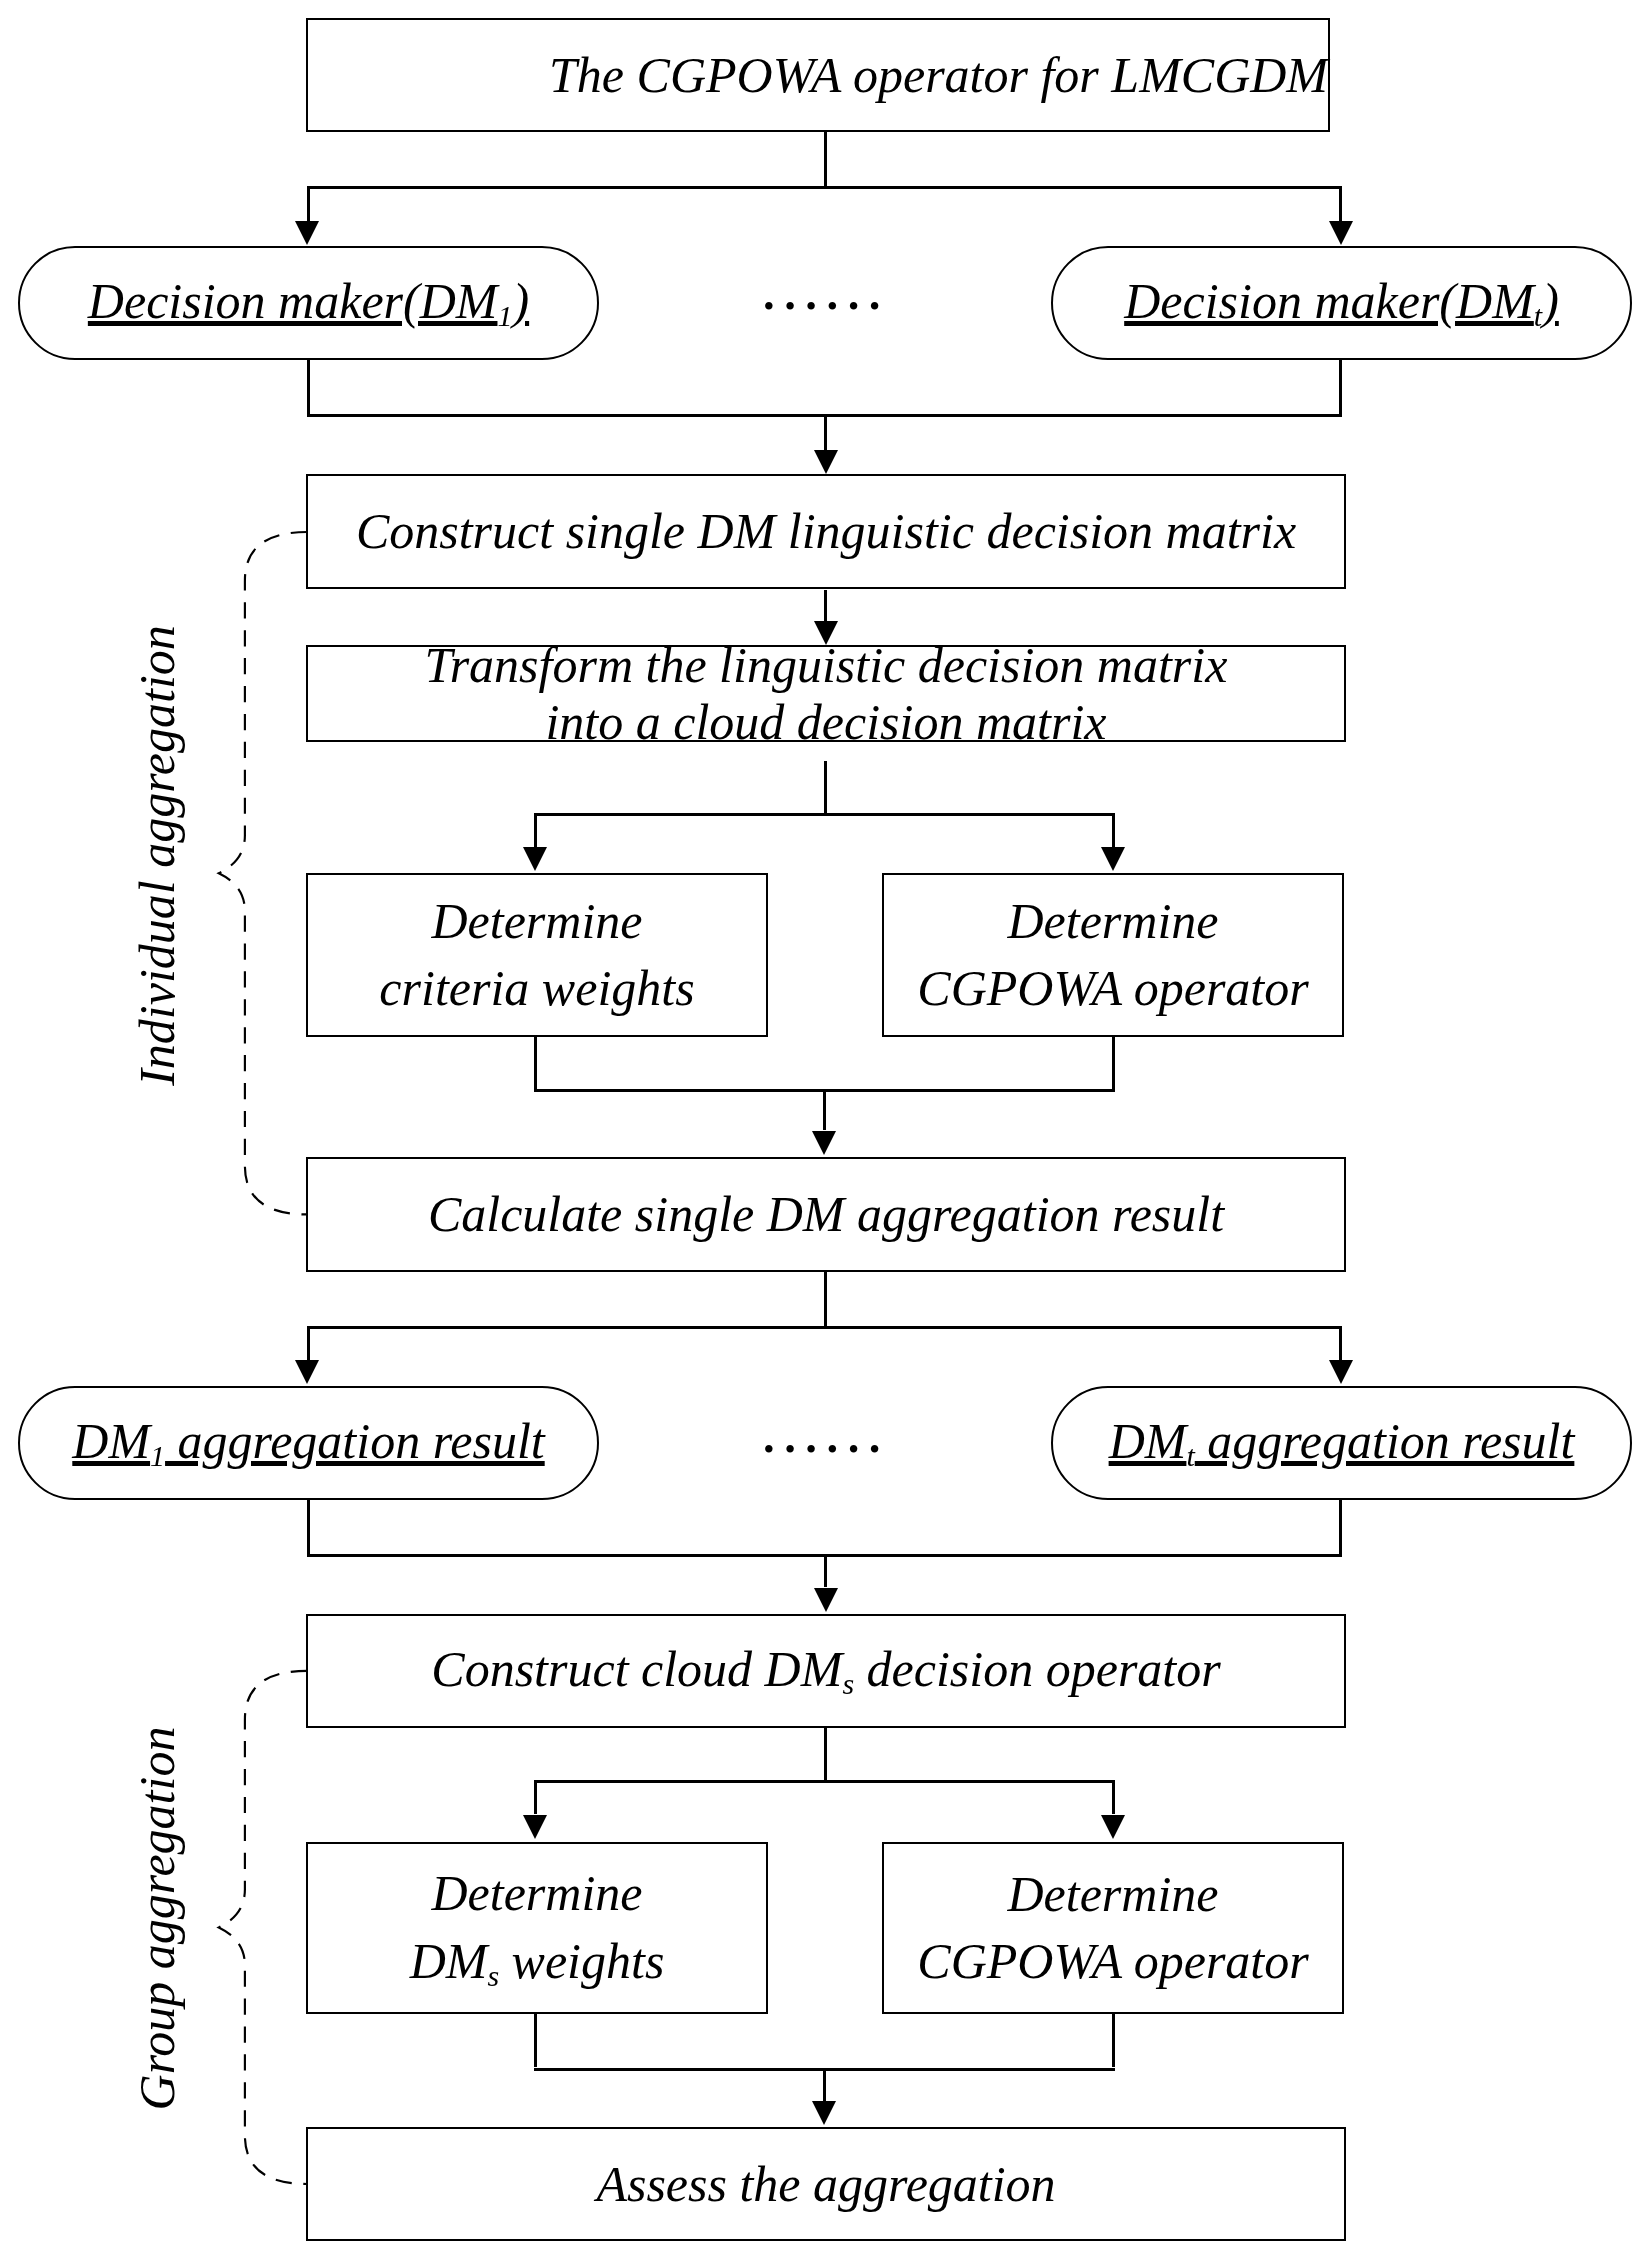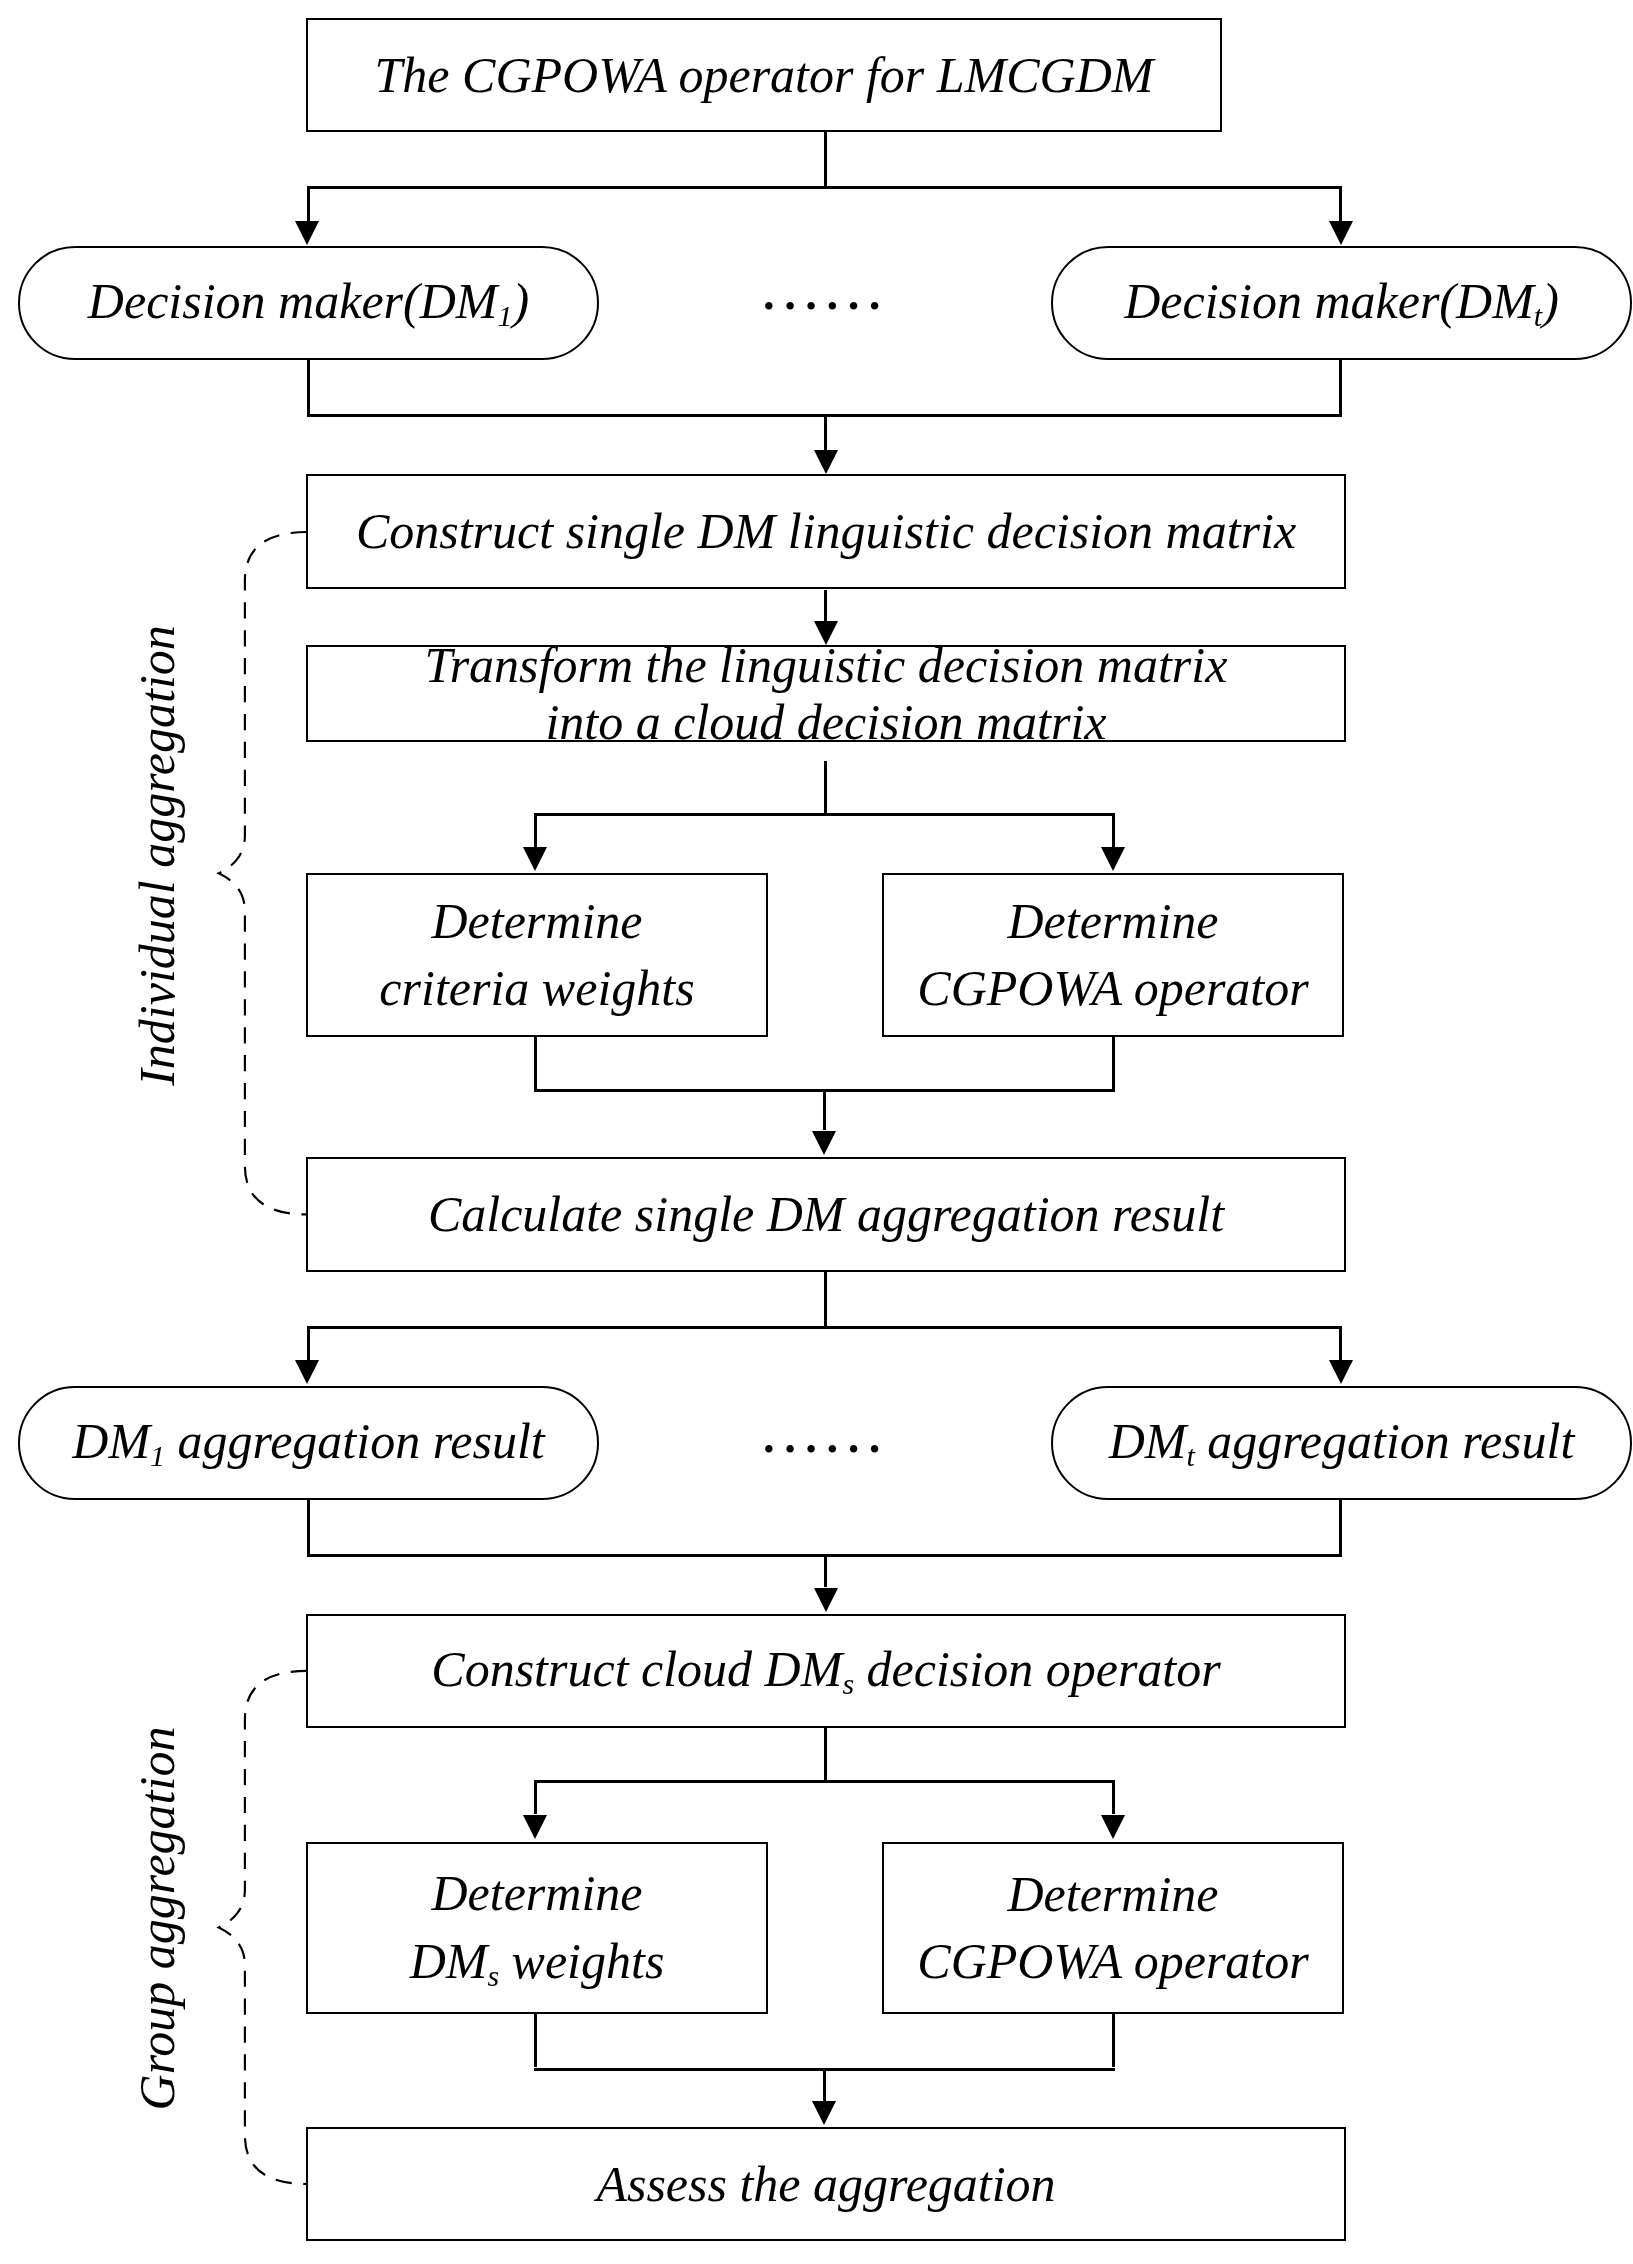--- a/index.html
+++ b/index.html
@@ -16,21 +16,21 @@
     border:2.7px solid #000;
     background:#fff;
     display:flex; flex-direction:column;
     align-items:center; justify-content:center;
     text-align:center;
     font-style:italic;
     font-size:50px;
     color:#000;
     line-height:1.14;
   }
-  .rbox { border-radius:58px; }
+  .rbox { border-radius:58px;text-decoration:underline; }
   .twoline { line-height:1.35; }
   .line { position:absolute; background:#000; }
   .arrow {
     position:absolute; width:0; height:0;
     border-left:12.6px solid transparent;
     border-right:12.6px solid transparent;
     border-top:24px solid #000;
   }
   .dots {
     position:absolute;
@@ -68,21 +68,21 @@
 <div id="canvas">
 
   <svg class="braces" width="1634" height="2265" viewBox="0 0 1815 2516">
     <path d="M341,591 Q272,591 272,645 L272,928 Q272,956 243,970 Q272,984 272,1012 L272,1295 Q272,1349 341,1349"></path>
     <path d="M341,1856 Q272,1856 272,1910 L272,2099 Q272,2127 243,2141 Q272,2155 272,2183 L272,2372 Q272,2426 341,2426"></path>
   </svg>
 
   <div class="vlabel" style="left:-158px; top:824px;">Individual aggregation</div>
   <div class="vlabel" style="left:-158px; top:1887px;">Group aggregation</div>
 
-  <div class="box" style="left:306px; top:18px; width:916px; height:114px;">
+  <div class="box" style="left:306px; top:18px; width:1024px; height:114px;align-items:flex-end;">
     <span>The CGPOWA operator for LMCGDM</span>
   </div>
 
   <div class="line" style="left:824px; top:132px; width:2.7px; height:54px;"></div>
   <div class="line" style="left:307px; top:186px; width:1035px; height:2.7px;"></div>
   <div class="line" style="left:307px; top:186px; width:2.7px; height:37px;"></div>
   <div class="arrow" style="left:295px; top:221px;"></div>
   <div class="line" style="left:1339px; top:186px; width:2.7px; height:37px;"></div>
   <div class="arrow" style="left:1329px; top:221px;"></div>
 

